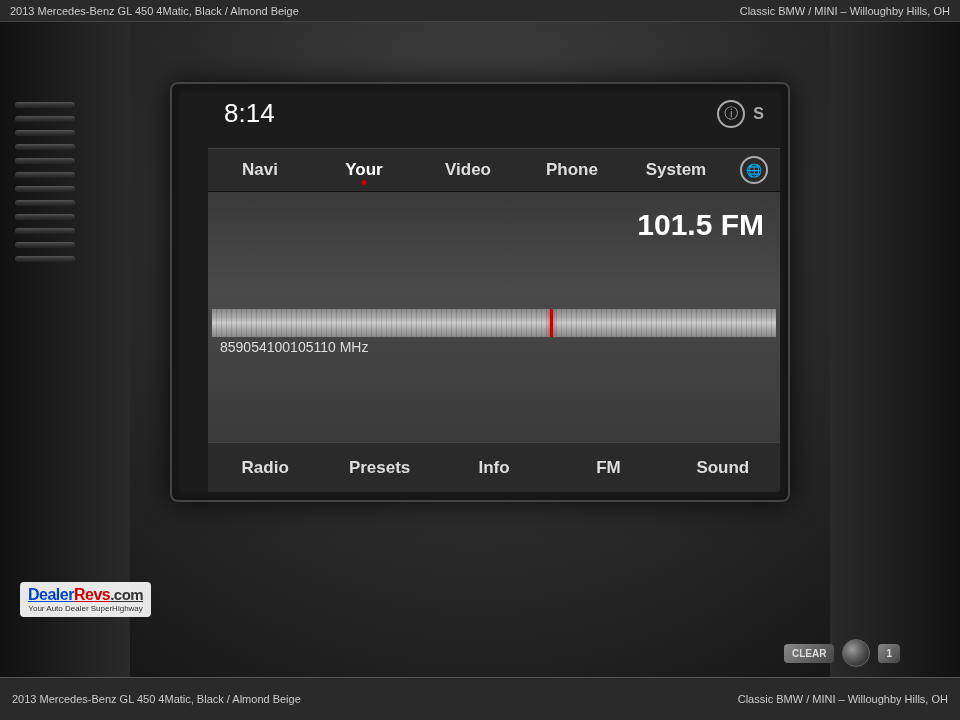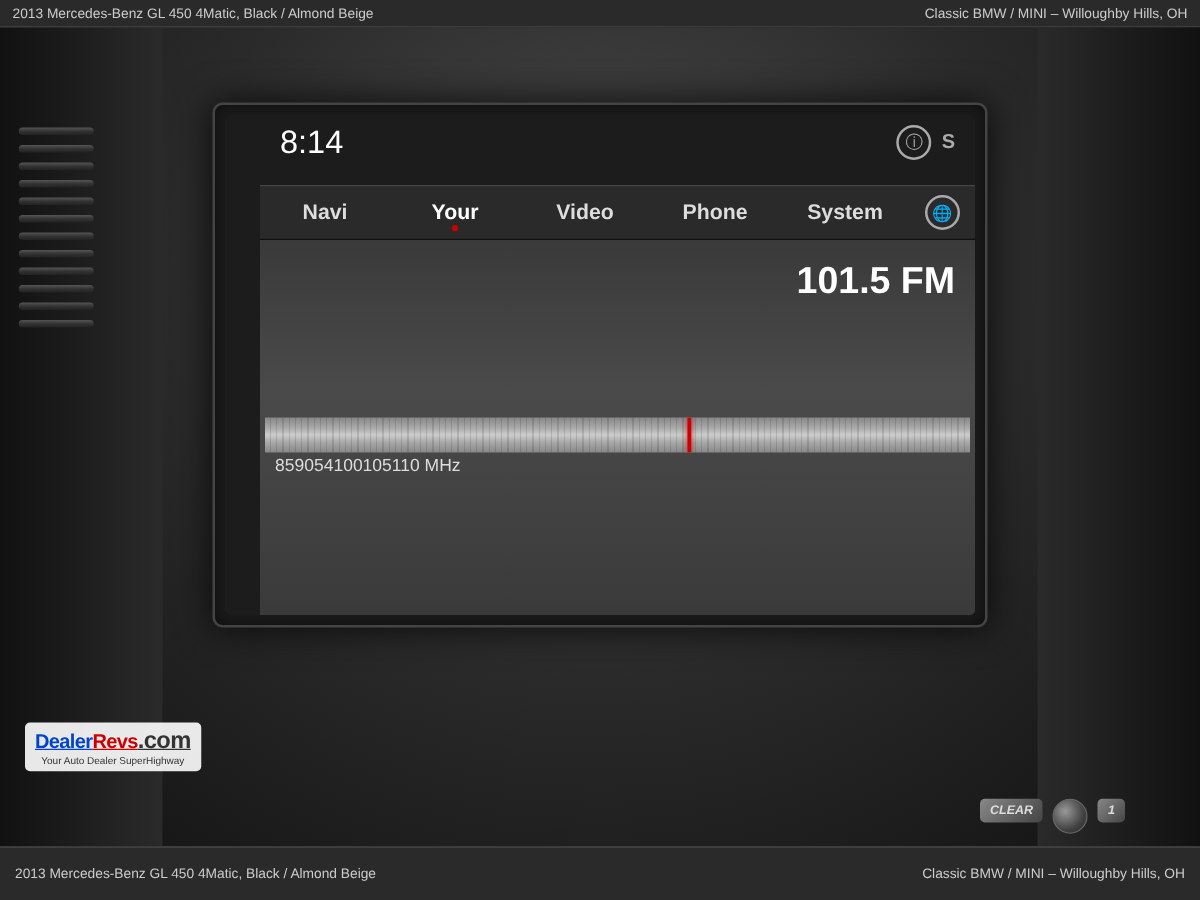--- a/index.html
+++ b/index.html
@@ -321,22 +321,21 @@
       text-align: center;
     }
 
     
     .control-area {
       position: absolute;
       bottom: 10px;
       right: 60px;
       display: flex;
       gap: 8px;
-      align-items: flex-start;
-      font-style: italic;
+      align-items: center;
     }
     .control-btn {
       background: linear-gradient(135deg, #888, #444);
       border-radius: 4px;
       color: #ddd;
       font-size: 10px;
       padding: 4px 8px;
       font-weight: bold;
     }
     .control-knob {
@@ -422,26 +421,43 @@
             <span>85</span>
             <span>90</span>
             <span>54</span>
             <span>100</span>
             <span>105</span>
             <span>110 MHz</span>
           </div>
         </div>
       </div>
 
+      <div class="bottom-bar">
+        <div class="bottom-item">
+          <span>Radio</span>
+        </div>
+        <div class="bottom-item">
+          <span>Presets</span>
+        </div>
+        <div class="bottom-item">
+          <span>Info</span>
+        </div>
+        <div class="bottom-item">
+          <span>FM</span>
+        </div>
+        <div class="bottom-item">
+          <span>Sound</span>
+        </div>
+      </div>
     </div>
   </div>
 
   <div class="watermark-area">
     <div class="watermark-logo">
-      <span>Dealer</span><span style="color:#cc0000">Revs</span><span style="color:#333;font-size:19px">.com</span>
+      <span>Dealer</span><span style="color:#cc0000">Revs</span><span style="color:#333;font-size:15px">.com</span>
     </div>
     <div class="watermark-sub">Your Auto Dealer SuperHighway</div>
   </div>
 
   <div class="control-area">
     <div class="control-btn">CLEAR</div>
     <div class="control-knob"></div>
     <div class="control-btn">1</div>
   </div>
 </div>

